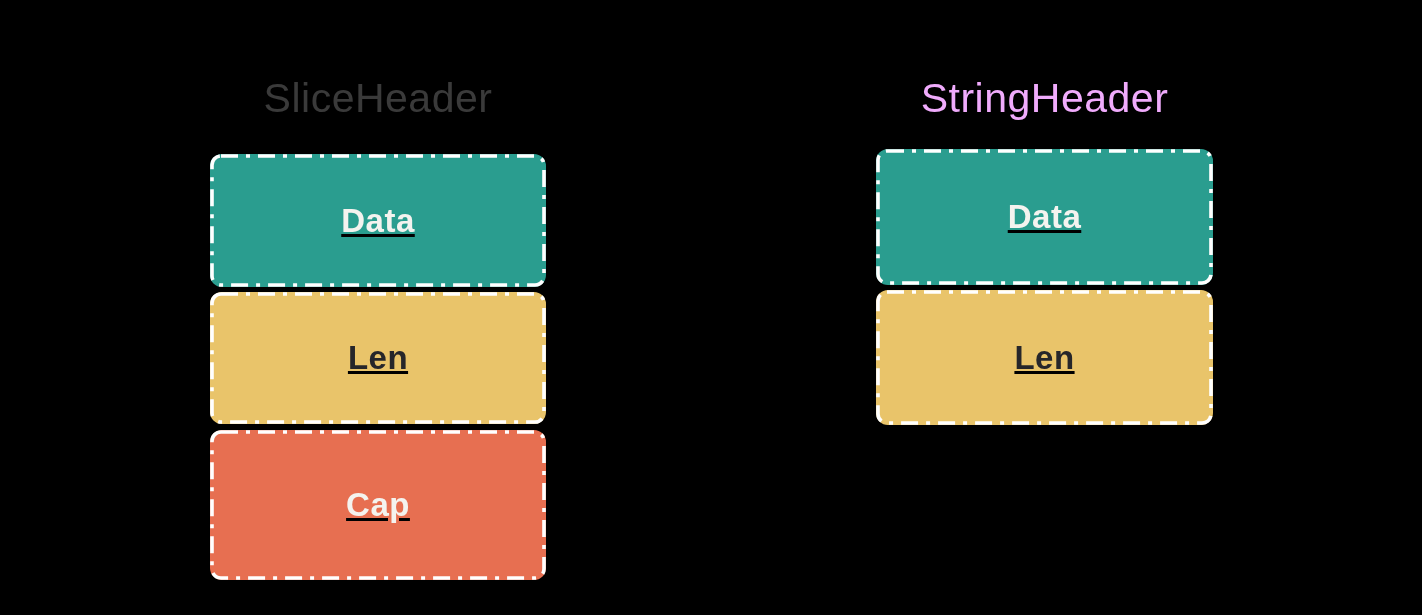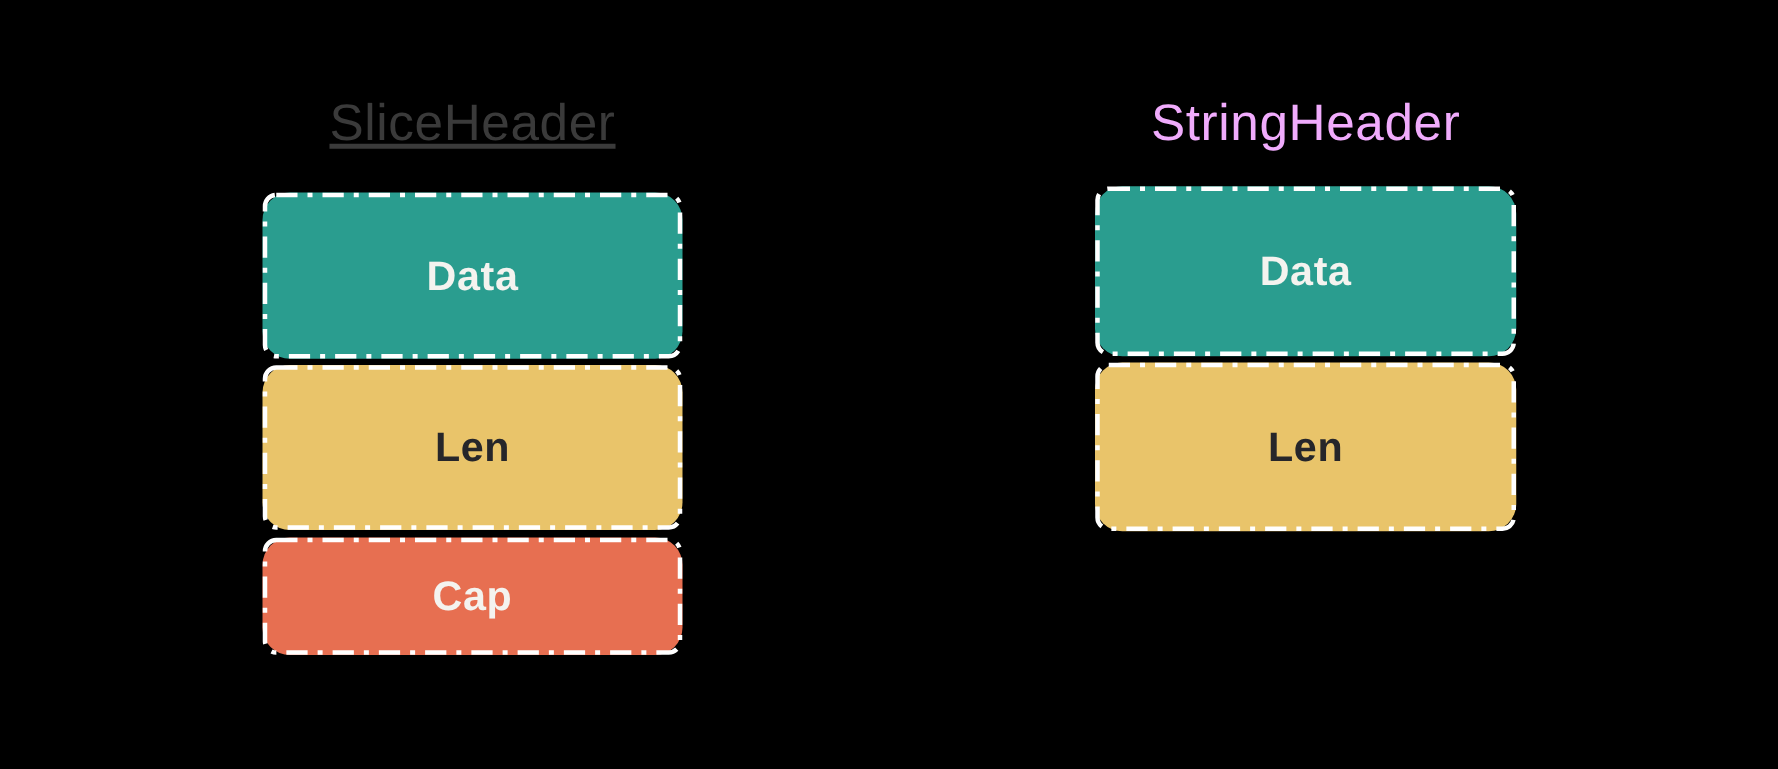--- a/index.html
+++ b/index.html
@@ -18,24 +18,25 @@
     position: absolute;
     text-align: center;
     font-size: 41px;
     font-weight: 400;
     letter-spacing: 0.5px;
     line-height: 48px;
     user-select: none;
   }
   .field-box {
     position: absolute;
-    border-radius: 22px;
+    border-radius: 12px;
     display: flex;
     align-items: center;
     justify-content: center;
+    text-decoration: underline;
   }
   .field-box .border-overlay {
     position: absolute;
     left: 0;
     top: 0;
     width: 100%;
     height: 100%;
     overflow: visible;
     pointer-events: none;
   }
@@ -55,31 +56,31 @@
     font-size: 33px;
     font-weight: 700;
     letter-spacing: 0.5px;
     user-select: none;
   }
 
   
   #title-slice   { left: 210px; top: 74px;  width: 336px; }
   #box-slice-data { left: 210px; top: 154px; width: 336px; height: 133px; }
   #box-slice-len  { left: 210px; top: 292px; width: 336px; height: 132px; }
-  #box-slice-cap  { left: 210px; top: 430px; width: 336px; height: 94px; }
+  #box-slice-cap  { left: 210px; top: 430px; width: 336px; height: 150px; }
 
   
   #title-string   { left: 876px; top: 74px;  width: 337px; }
   #box-string-data { left: 876px; top: 149px; width: 337px; height: 136px; }
   #box-string-len  { left: 876px; top: 290px; width: 337px; height: 135px; }
 </style>
 </head>
 <body style="background-color: rgb(0, 0, 0);">
 
-<div id="title-slice" class="column-title" style="color: rgb(58, 58, 58); text-decoration: underline;">SliceHeader</div>
+<div id="title-slice" class="column-title" style="color: rgb(58, 58, 58);">SliceHeader</div>
 
 <div id="box-slice-data" class="field-box" style="background-color: rgb(42, 157, 143);">
   <svg class="border-overlay">
       <rect></rect>
     </svg>
   <span class="field-label" style="color: rgb(244, 243, 239);">Data</span>
 </div>
 
 <div id="box-slice-len" class="field-box" style="background-color: rgb(233, 196, 106);">
   <svg class="border-overlay">

